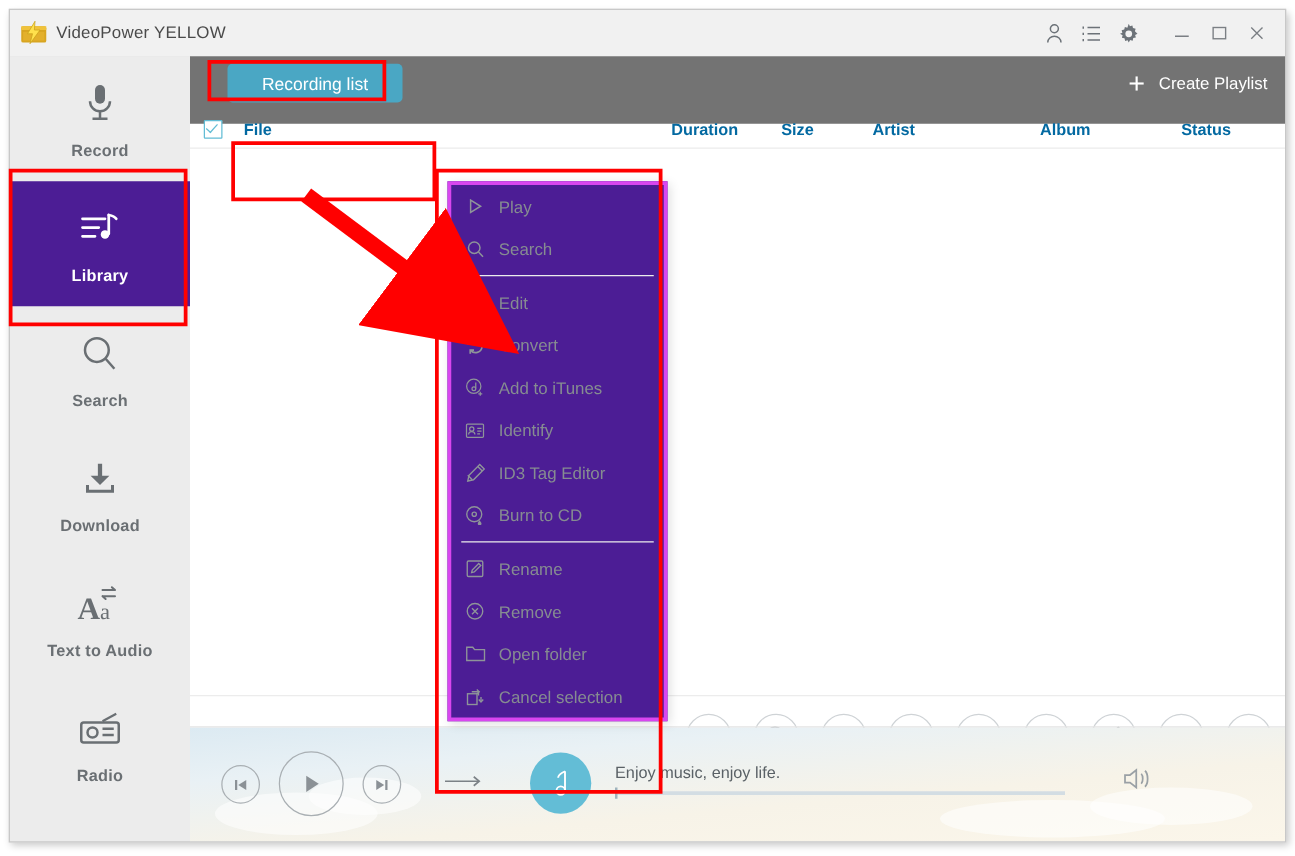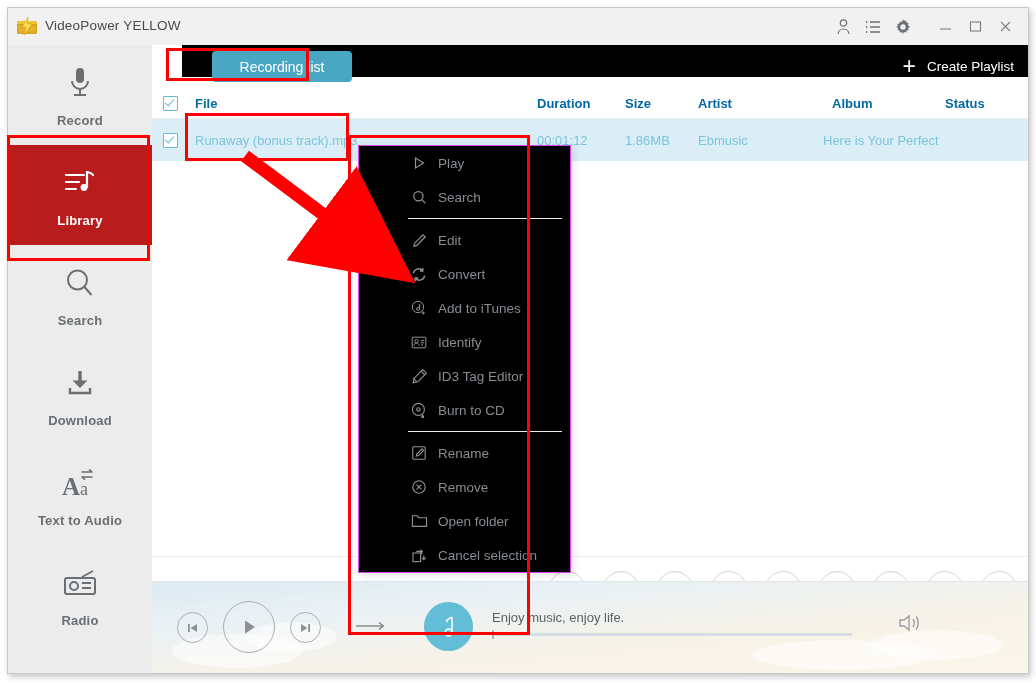--- a/index.html
+++ b/index.html
@@ -23,27 +23,27 @@
         color:#7b7f84;cursor:pointer;}
   .wbtn.first{margin-left:12px;}
 
   
   .sidebar{position:absolute;left:0;top:37px;width:144px;bottom:0;background:#ececec;
            border-right:1px solid #dcdcdc;}
   .navitem{position:absolute;left:0;width:144px;height:100px;display:flex;
            flex-direction:column;align-items:center;justify-content:center;cursor:pointer;}
   .navitem .nlabel{font-size:13px;color:#6a6f73;margin-top:9px;font-weight:bold;letter-spacing:.2px;}
   .navitem .nico{color:#6a6f73;display:flex;align-items:center;justify-content:center;height:42px;}
-  .navitem.active{background:#b91c1c;}
+  .navitem.active{background:#4c1d95;}
   .navitem.active .nlabel{color:#ffffff;}
   .navitem.active .nico{color:#ffffff;}
 
   
   .main{position:absolute;left:144px;top:37px;right:0;bottom:0;background:#ffffff;}
-  .tabbar{position:absolute;left:0;top:0;right:0;height:32px;background:#000000;margin-left:30px;}
+  .tabbar{position:absolute;left:0;top:0;right:0;height:54px;background:#737373;}
   .tab{position:absolute;top:6px;height:31px;display:flex;align-items:center;justify-content:center;
        font-size:14px;color:#ffffff;cursor:pointer;border-radius:4px;padding:0 18px;}
   .tab.active{background:#4aa7c4;}
   .createpl{position:absolute;right:14px;top:0;height:43px;display:flex;align-items:center;
             gap:11px;color:#ffffff;font-size:13.5px;cursor:pointer;}
   .plus{font-size:23px;line-height:1;font-weight:300;}
 
   .thead{position:absolute;left:0;top:43px;right:0;height:30px;border-bottom:1px solid #ececec;}
   .thead .cell{position:absolute;top:0;height:30px;display:flex;align-items:center;
                font-size:13px;color:#0369a1;font-weight:bold;}
@@ -68,22 +68,22 @@
   .pbtn{position:absolute;border:1.4px solid #a9afb3;border-radius:50%;
         display:flex;align-items:center;justify-content:center;color:#8b9196;cursor:pointer;}
   .albumart{position:absolute;left:272px;top:20px;width:49px;height:49px;border-radius:50%;
             background:#63bdd6;display:flex;align-items:center;justify-content:center;}
   .nowplaying{position:absolute;left:340px;top:28px;font-size:13px;color:#5a6166;}
   .progress{position:absolute;left:340px;top:51px;width:360px;height:3px;background:#d3dde3;}
   .progress .knob{position:absolute;left:0;top:-3px;width:2px;height:9px;background:#9fb3bd;}
   .volume{position:absolute;left:745px;top:30px;color:#9aa0a5;cursor:pointer;}
 
   
-  .ctxmenu{position:absolute;left:350px;top:137px;width:170px;background:#000000;
-           border:1px solid #d946ef;box-shadow:2px 2px 8px rgba(0,0,0,.13);z-index:40;padding-left:41px;}
+  .ctxmenu{position:absolute;left:350px;top:137px;width:170px;background:#4c1d95;
+           border:3px solid #d946ef;box-shadow:2px 2px 8px rgba(0,0,0,.13);z-index:40;}
   .mitem{height:34px;display:flex;align-items:center;cursor:pointer;position:relative;}
   .mitem .mico{width:38px;display:flex;align-items:center;justify-content:center;color:#8e9499;}
   .mitem .mlabel{font-size:13.5px;color:#868c91;}
   .msep{height:1px;background:#ececec;margin:4px 8px;}
   .subarrow{position:absolute;right:16px;top:12px;width:0;height:0;
             border-left:5px solid #2b2b2b;border-top:4px solid transparent;border-bottom:4px solid transparent;}
 
   
   .anno{position:absolute;border:3px solid #ff0000;pointer-events:none;z-index:60;}
   .annosvg{position:absolute;left:0;top:0;width:1036px;height:685px;pointer-events:none;z-index:61;}
@@ -230,31 +230,20 @@
         <span class="chkbox checked"></span>
       </div>
       <div class="cell" style="left:43px">File</div>
       <div class="cell" style="left:385px">Duration</div>
       <div class="cell" style="left:473px">Size</div>
       <div class="cell" style="left:546px">Artist</div>
       <div class="cell" style="left:680px">Album</div>
       <div class="cell" style="left:793px">Status</div>
     </div>
 
-    <div class="trow" style="top:74px">
-      <div class="cell" style="left:11px">
-        <span class="chkbox checked"></span>
-      </div>
-      <div class="cell" style="left:43px">Runaway (bonus track).mp3</div>
-      <div class="cell" style="left:385px">00:01:12</div>
-      <div class="cell" style="left:473px">1.86MB</div>
-      <div class="cell" style="left:546px">Ebmusic</div>
-      <div class="cell" style="left:671px">Here is Your Perfect</div>
-      <div class="cell" style="left:793px"></div>
-    </div>
 
     <div class="toolbar">
       <div class="cbtn" style="left:397px">
         <svg width="17" height="17" viewBox="0 0 17 17" fill="none" stroke="currentColor" stroke-width="1.2">
           <path d="M12.4 2.4l2.2 2.2L5.4 13.8l-3 .8.8-3z"></path>
         </svg>
       </div>
       <div class="cbtn" style="left:451px">
         <svg width="18" height="18" viewBox="0 0 18 18" fill="none" stroke="currentColor" stroke-width="1.1">
           <circle cx="8" cy="8" r="6.4"></circle>

